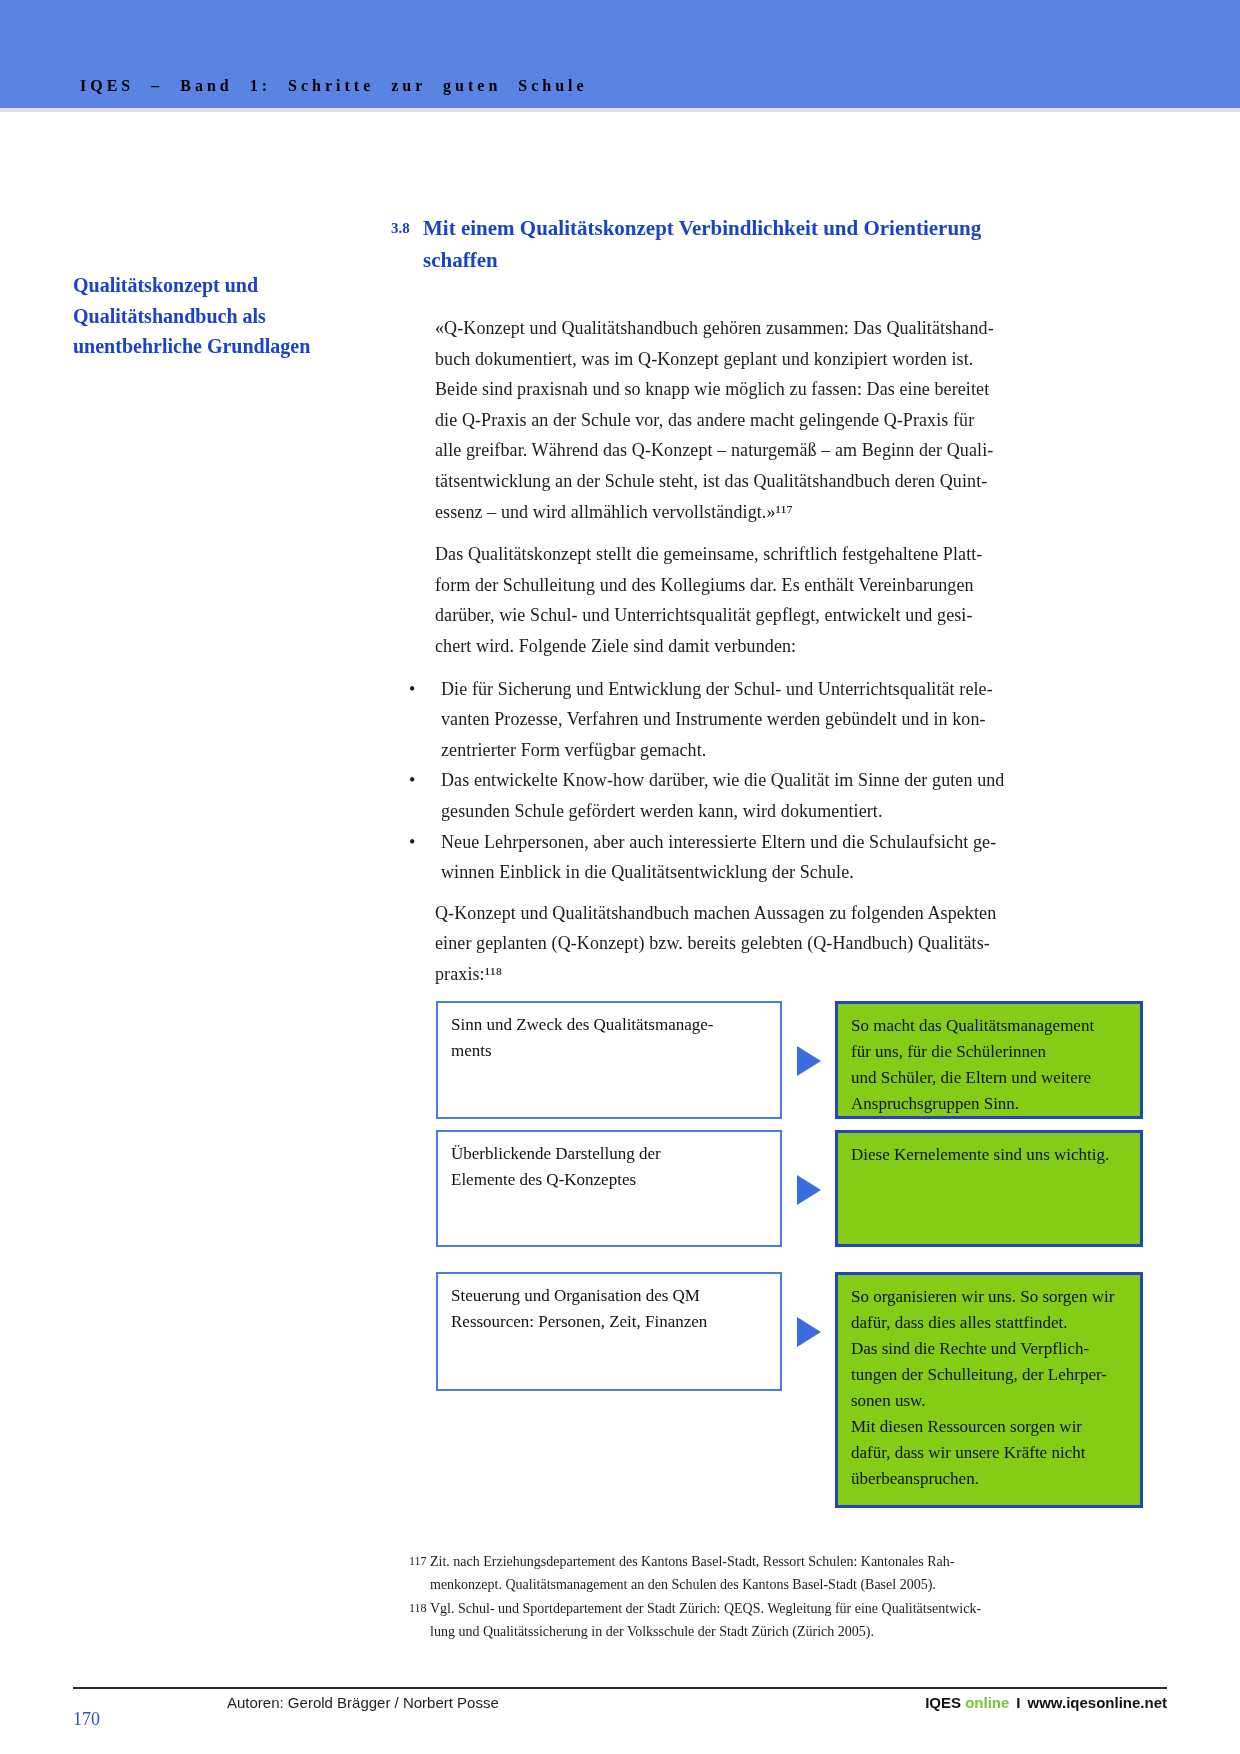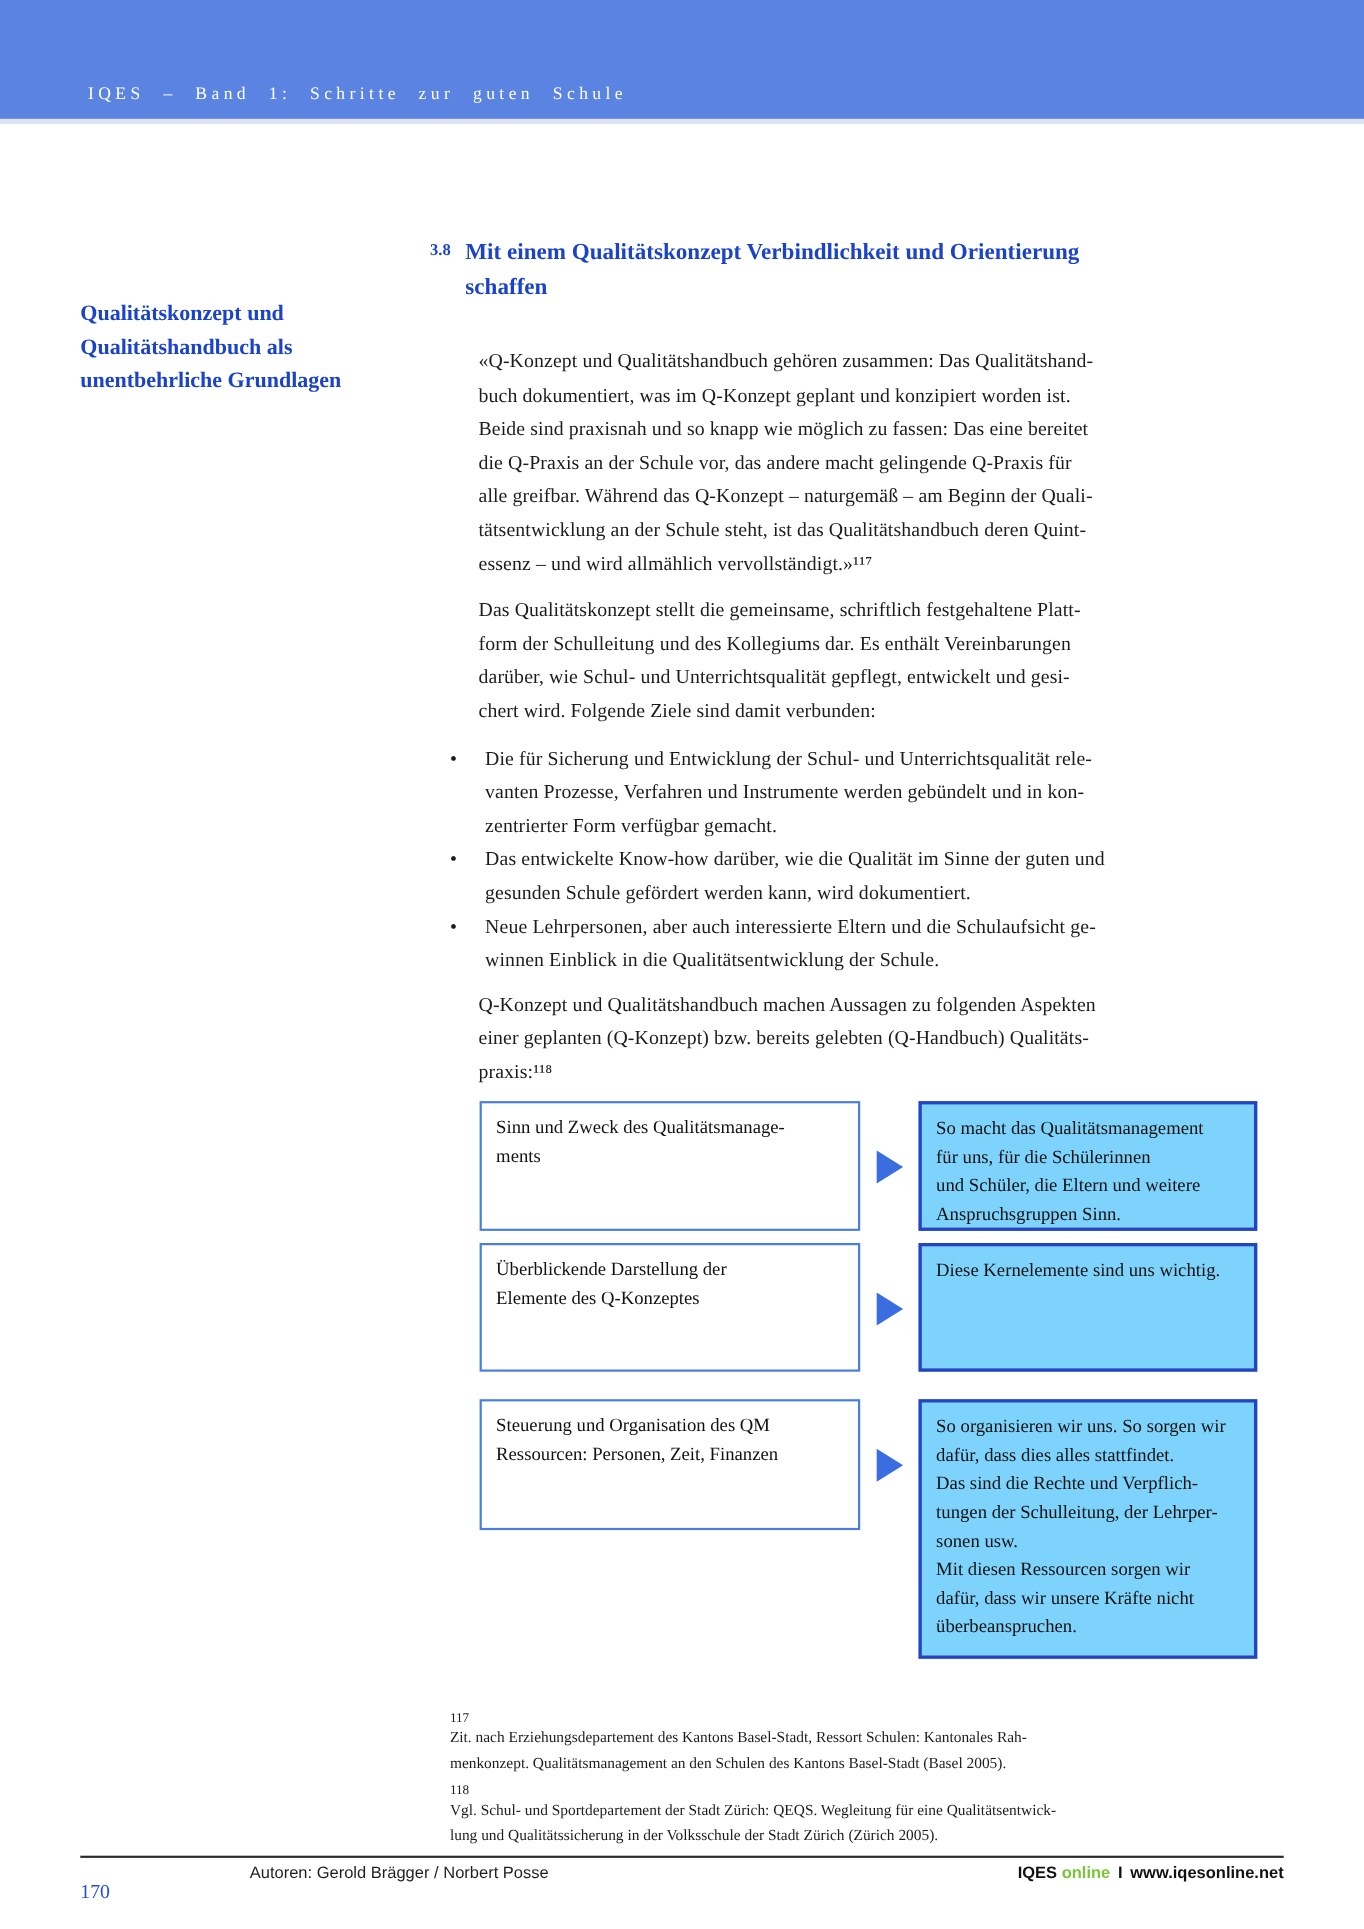--- a/index.html
+++ b/index.html
@@ -8,21 +8,21 @@
     font-family:"Liberation Serif","DejaVu Serif",serif;color:#1c1c1e;
     overflow:hidden;
   }
   
   .header-bar{
     position:absolute;left:0;top:0;width:1240px;height:112px;
     background:#5b84e2;border-bottom:4px solid #dfe3ee;box-sizing:border-box;
   }
   .header-bar .bar-title{
     position:absolute;left:80px;bottom:13px;
-    font-size:16px;font-weight:normal;color:#ffffff;
+    font-size:16px;font-weight:bold;color:#000000;
     letter-spacing:4px;word-spacing:9px;white-space:pre;
   }
   
   .section-heading{
     position:absolute;left:391px;top:212px;display:flex;align-items:flex-start;
     color:#1b43c8;
   }
   .section-number{
     width:32px;font-size:15px;font-weight:bold;padding-top:8px;white-space:pre;
   }
@@ -47,30 +47,30 @@
   .row-1{height:118px;}
   .row-2{height:117px;margin-top:11px;}
   .row-3{height:236px;margin-top:25px;}
   .cbox{
     position:absolute;box-sizing:border-box;top:0;
     font-size:17px;line-height:26px;white-space:pre;color:#111;
     padding:9px 13px;
   }
   .cbox-left{left:13px;width:346px;height:118px;background:#ffffff;border:2px solid #4a7de0;}
   .row-3 .cbox-left{height:119px;}
-  .cbox-right{left:412px;width:308px;height:118px;background:#7dd3fc;border:3px solid #2444c2;}
+  .cbox-right{left:412px;width:308px;height:118px;background:#84cc16;border:3px solid #2444c2;}
   .row-2 .cbox-left,.row-2 .cbox-right{height:117px;}
   .row-3 .cbox-right{height:236px;}
   .arrow-right{
     position:absolute;left:374px;top:45px;width:0;height:0;
     border-left:24px solid #3a6de0;border-top:15px solid transparent;border-bottom:15px solid transparent;
   }
   
   .footnotes{position:absolute;left:409px;top:1550px;}
-  .footnote{display:flex;align-items:flex-start;flex-direction:column;}
+  .footnote{display:flex;align-items:flex-start;}
   .footnote-number{width:21px;font-size:12px;padding-top:4px;flex:none;}
   .footnote-text{font-size:14px;line-height:23.3px;white-space:pre;}
   
   .footer-rule{position:absolute;left:73px;top:1687px;width:1094px;height:2px;background:#2a2a2a;}
   .page-number{position:absolute;left:73px;top:1692px;font-size:18px;color:#2b50cc;margin-top:17px;}
   .footer-authors{
     position:absolute;left:227px;top:1694px;
     font-family:"Liberation Sans","DejaVu Sans",sans-serif;font-size:15px;color:#1f1f1f;
   }
   .footer-brand{

